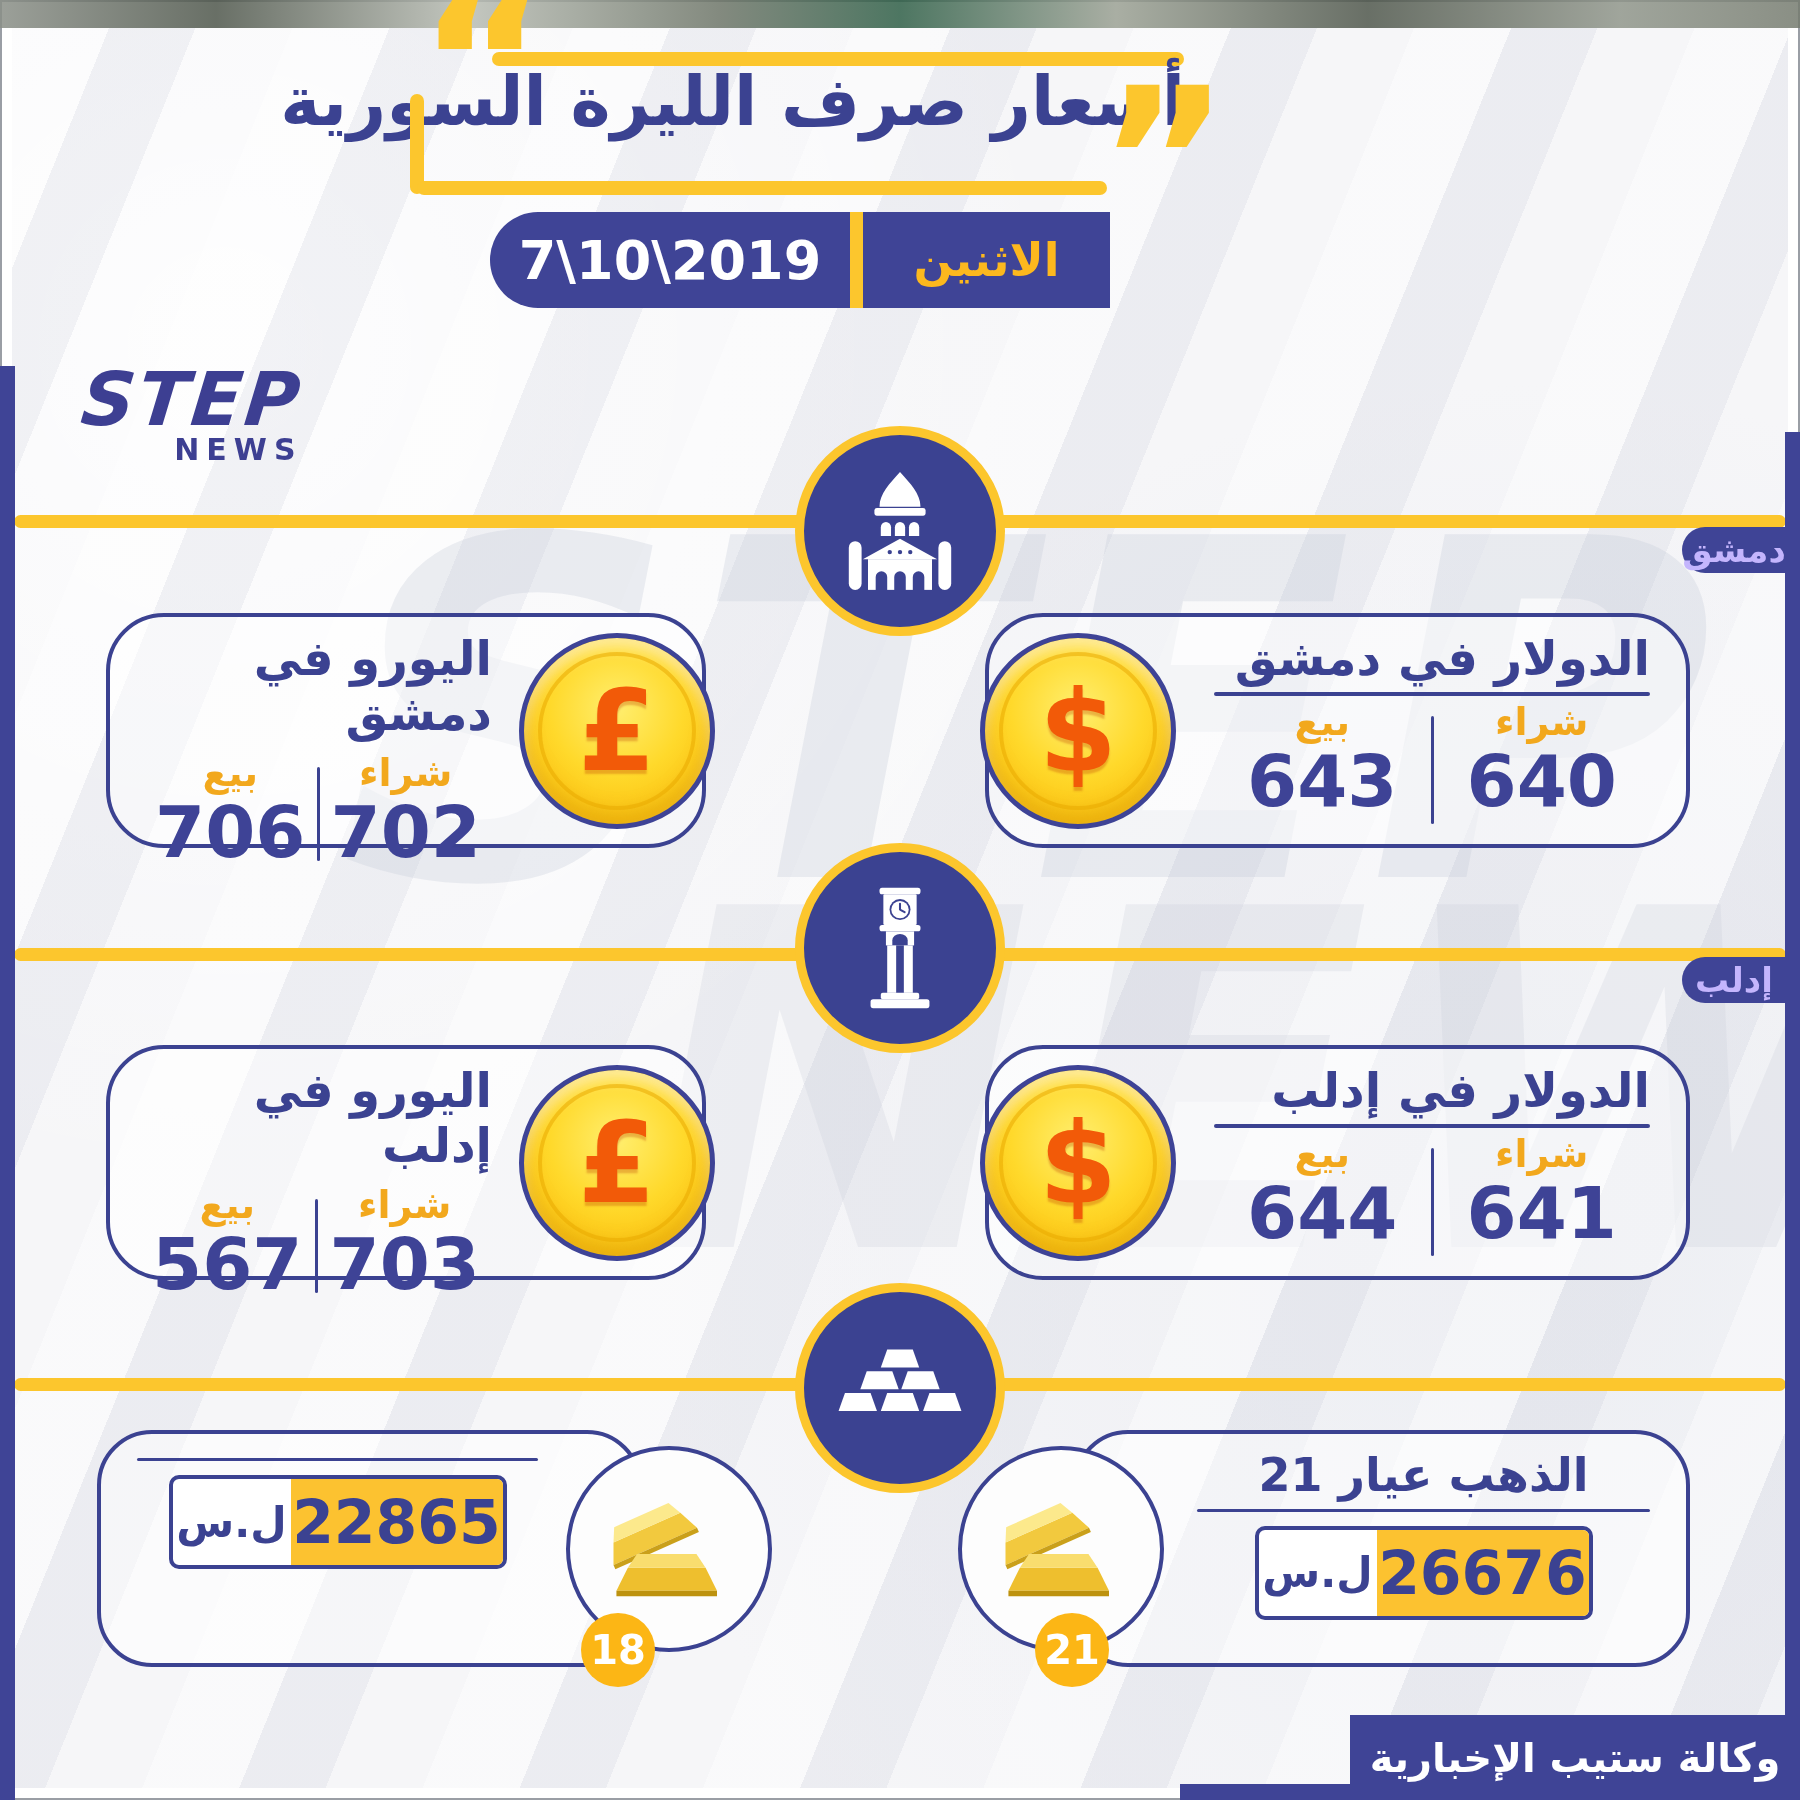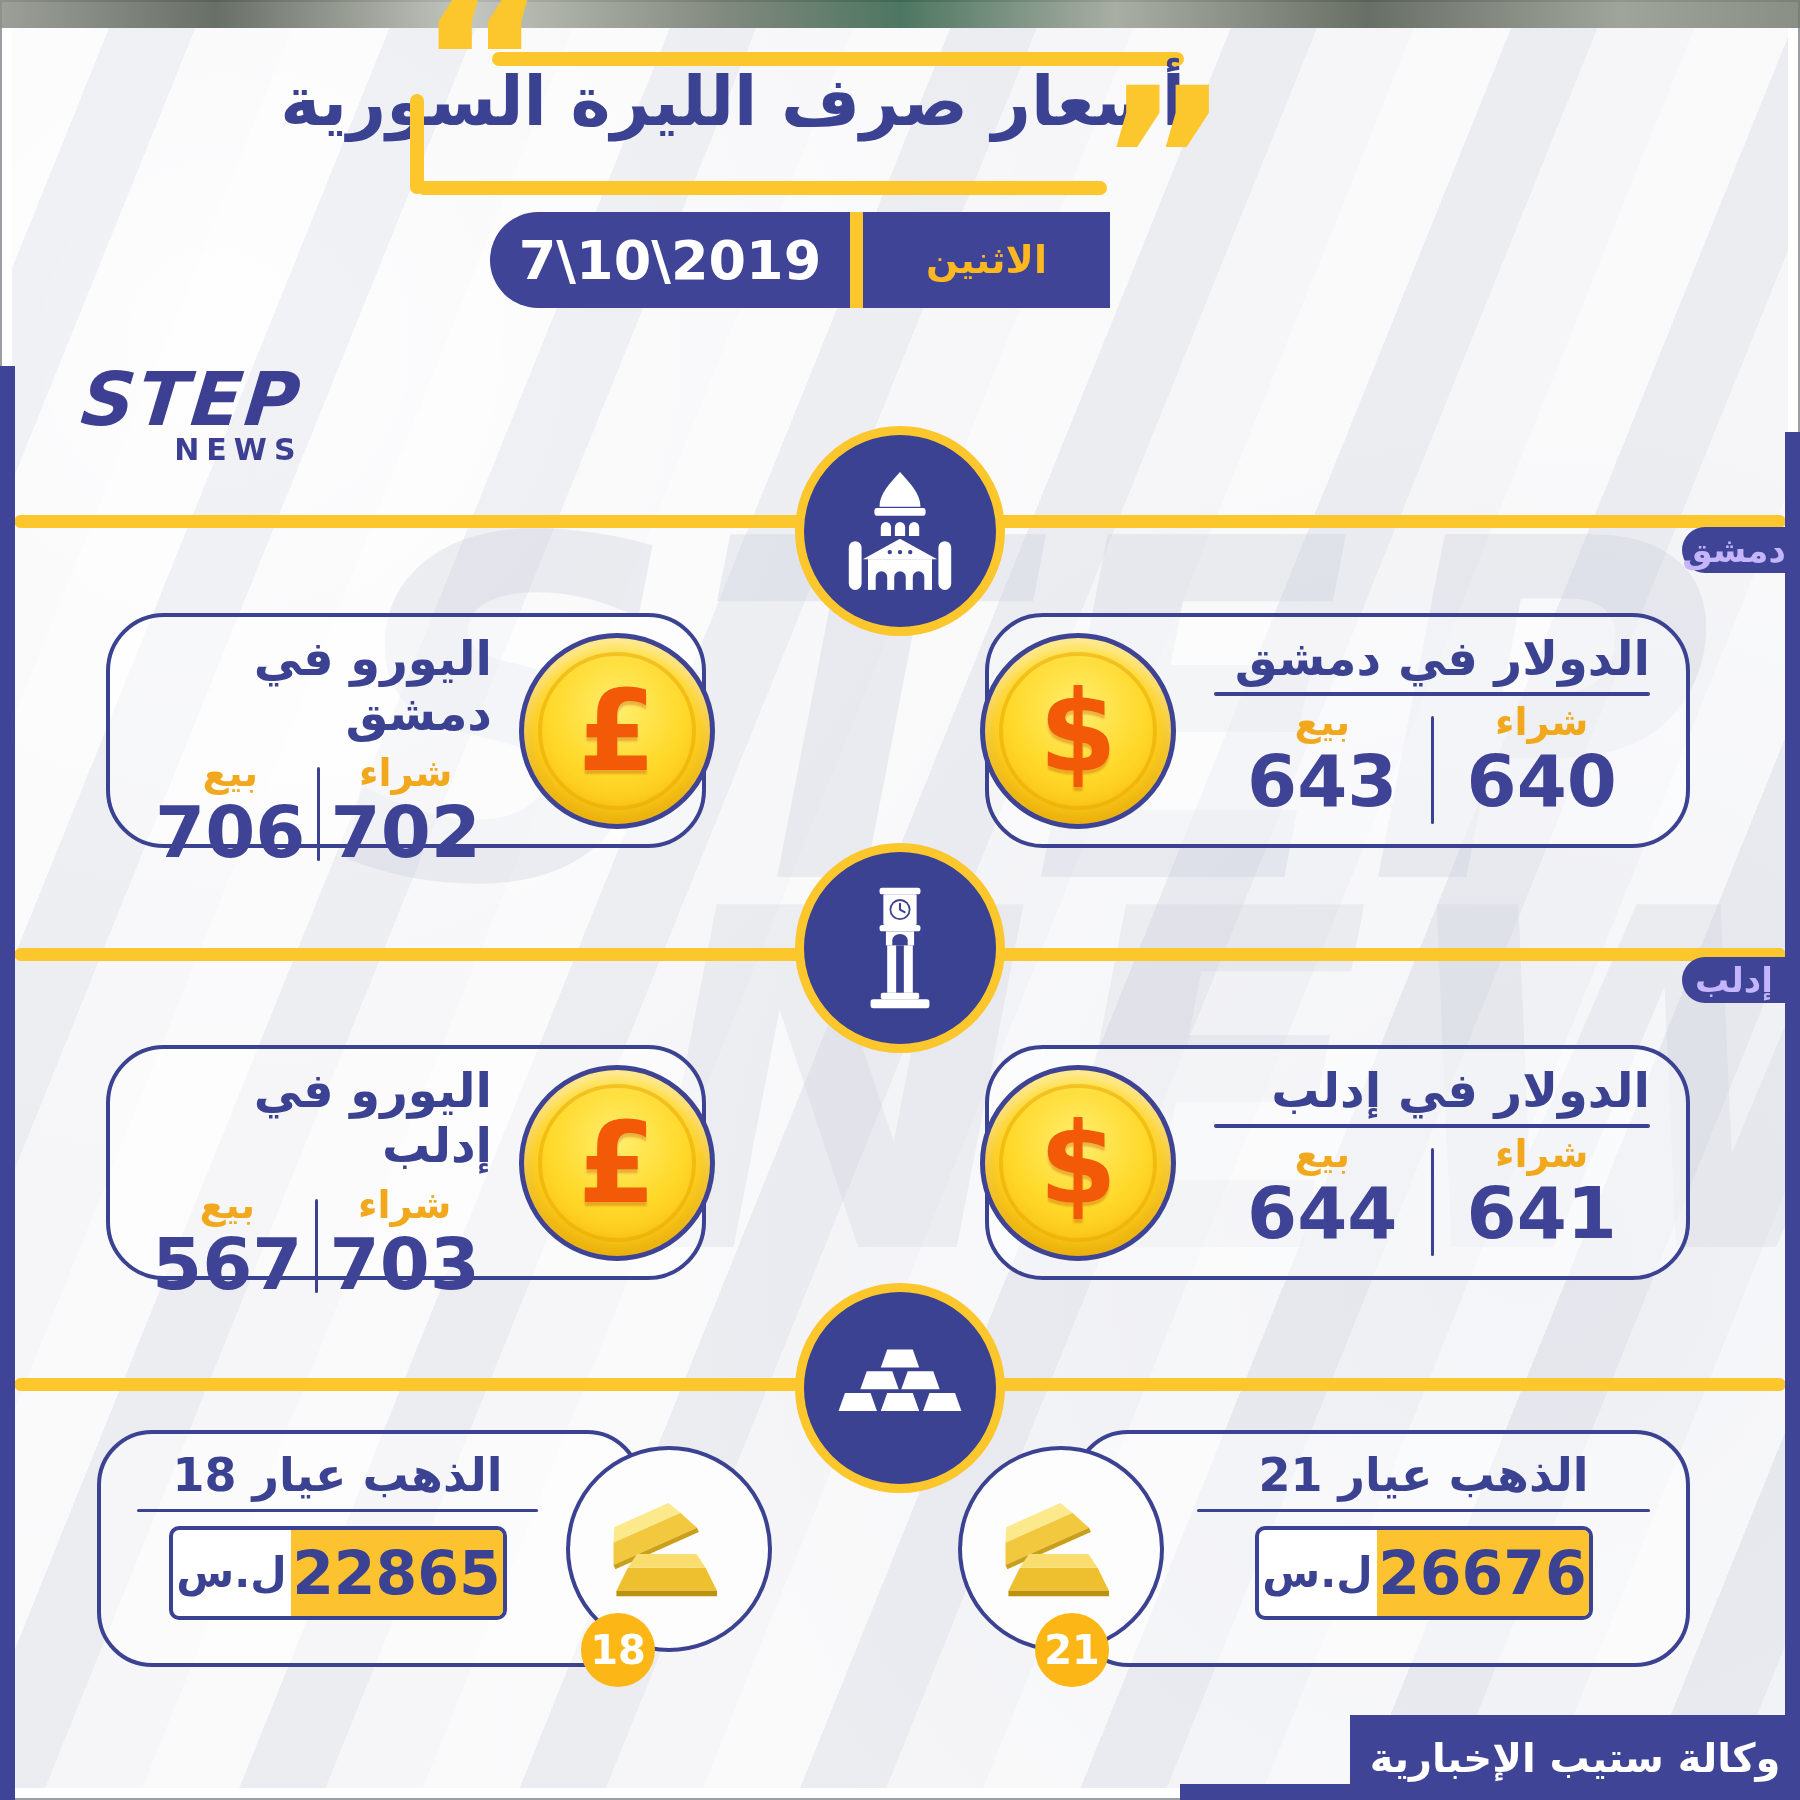--- a/index.html
+++ b/index.html
@@ -28,21 +28,21 @@
   .row-line{left:14px;width:1772px;height:13px;}
 
   
   .quote{position:absolute;color:#fcc62d;font-size:200px;font-weight:bold;line-height:1;z-index:4;}
   .title{position:absolute;left:355px;top:62px;width:830px;text-align:center;
     font-size:68px;font-weight:bold;color:#3b4291;white-space:nowrap;z-index:4;}
   .date-badge{position:absolute;left:490px;top:212px;height:96px;display:flex;z-index:4;}
   .date-part{width:360px;background:#3f4496;border-radius:48px 0 0 48px;color:#fff;
     font-size:54px;font-weight:bold;display:flex;align-items:center;justify-content:center;direction:ltr;}
   .badge-div{width:13px;background:#fcc62d;}
-  .day-part{width:247px;background:#3f4496;color:#fcb81e;font-size:38px;font-weight:bold;
+  .day-part{width:247px;background:#3f4496;color:#fcb81e;font-size:46px;font-weight:bold;
     display:flex;align-items:center;justify-content:center;}
 
   
   .logo{position:absolute;left:82px;top:362px;z-index:4;color:#3d3f92;}
   .logo-step{font-size:74px;font-weight:bold;font-style:italic;letter-spacing:3px;transform:skewX(-6deg);line-height:1;}
   .logo-news{font-size:30px;font-weight:bold;letter-spacing:7px;text-align:right;margin-top:-4px;}
 
   
   .bar-left{position:absolute;left:0;top:366px;bottom:0;width:15px;background:#3f4496;z-index:2;}
   .bar-right{position:absolute;right:0;top:432px;bottom:0;width:15px;background:#3f4496;z-index:2;}
@@ -262,21 +262,20 @@
         </div>
       </div>
     </div>
   </div>
   <div class="coin" style="left:519px;top:1065px;">
     <span class="coin-symbol">£</span>
   </div>
 
   <div class="gold-card" style="left:97px;width:545px;">
     <div class="gc-inner" style="padding:16px 100px 10px 36px;">
-      <div class="gc-title" dir="rtl">الذهب عيار 18</div>
       <div class="gc-line"></div>
       <div class="price-box">
         <div class="price-num">22865</div>
         <div class="price-unit">ل.س</div>
       </div>
     </div>
   </div>
 
   <div class="gold-card" style="left:1073px;width:617px;">
     <div class="gc-inner" style="padding:16px 36px 10px 120px;">

